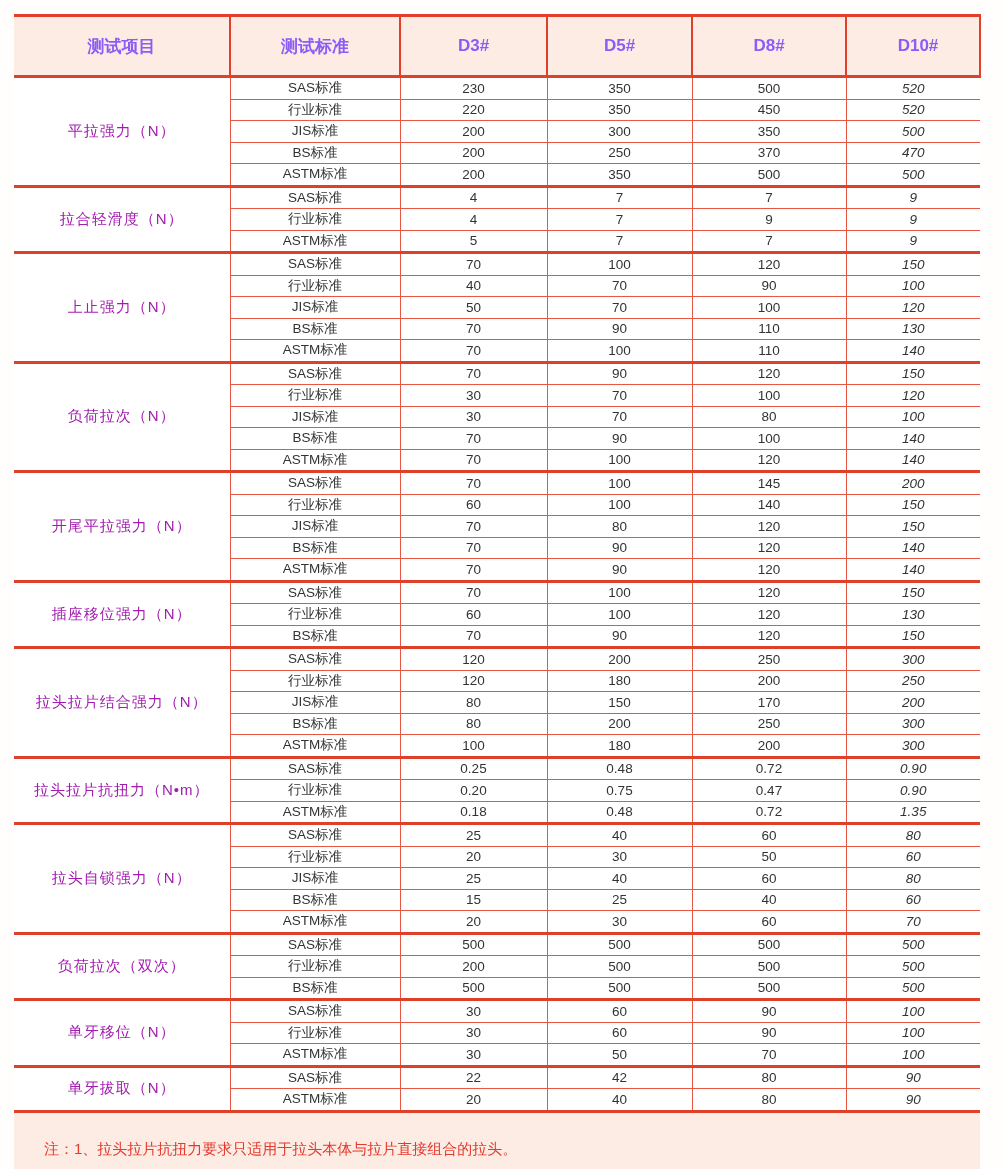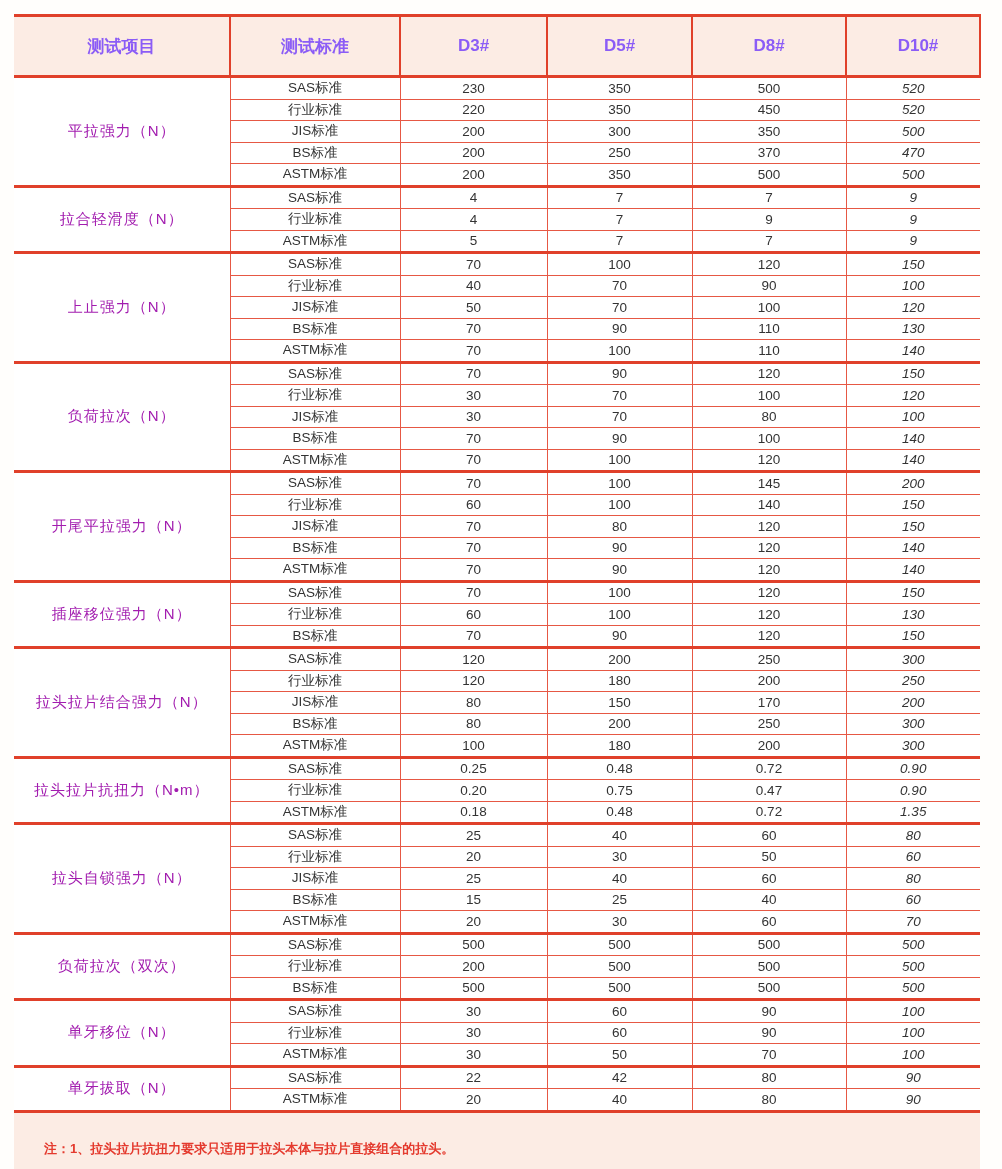--- a/index.html
+++ b/index.html
@@ -60,22 +60,22 @@
     box-sizing: border-box;
     background: #fcece4;
     border-bottom: 3px solid #e0402a;
     min-height: 76px;
     display: flex;
     align-items: center;
     padding-left: 30px;
   }
   .note-bar span {
     color: #e43a2e;
-    font-weight: bold;
-    font-size: 13px;
+    font-weight: normal;
+    font-size: 15px;
   }
 </style>
 </head>
 <body>
 
 <div class="page">
 
   <table class="spec-table">
     <colgroup>
       <col style="width:216px">

